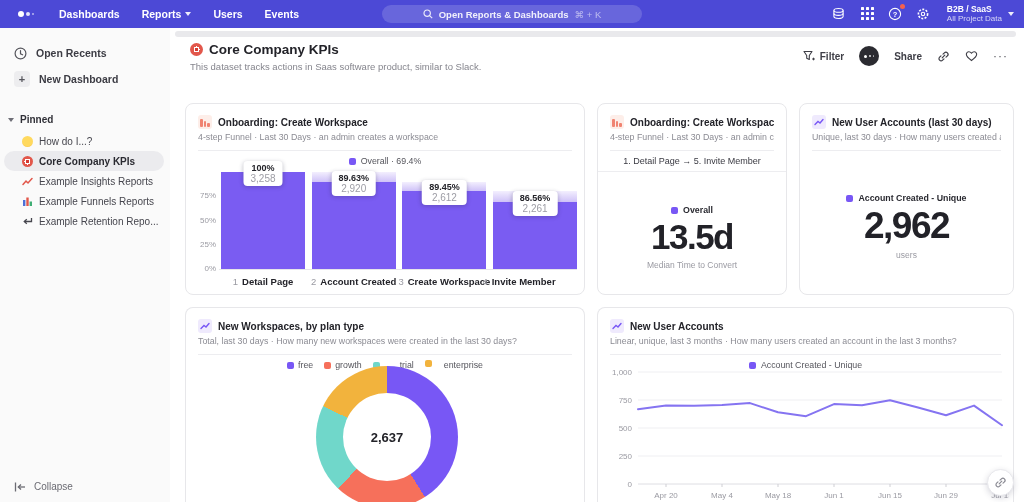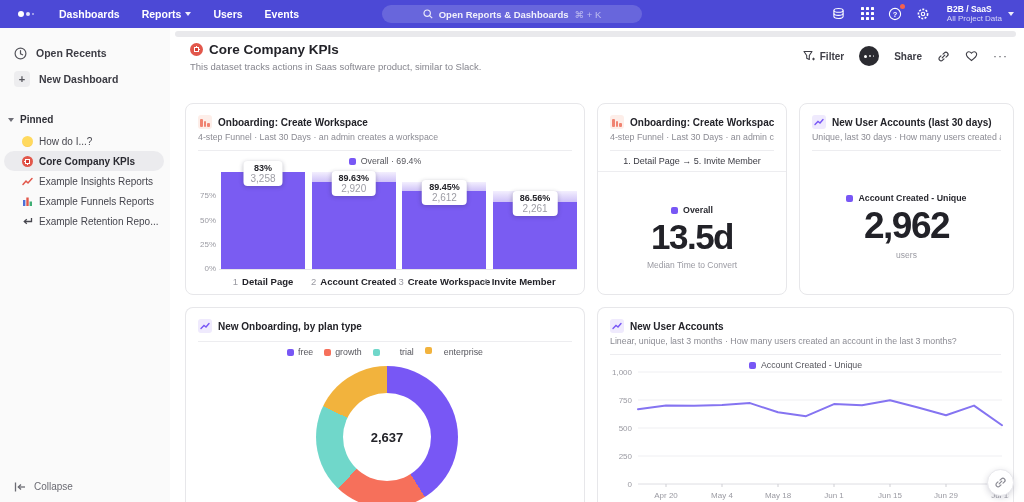--- a/index.html
+++ b/index.html
@@ -289,21 +289,21 @@
         <span>Overall · 69.4%</span>
       </div>
       <div id="funnel-plot">
           <div class="f-ylab" style="left: 2px; top: 87.25px;">75%</div>
           <div class="f-ylab" style="left: 2px; top: 111.5px;">50%</div>
           <div class="f-ylab" style="left: 2px; top: 135.75px;">25%</div>
           <div class="f-ylab" style="left: 2px; top: 160px;">0%</div>
           <div class="f-base" style="left: 33px; width: 358px; top: 165px;"></div>
           <div class="f-bar" style="left: 35px; width: 84px; top: 68px; height: 97px; background: rgb(122, 92, 242);"></div>
           <div class="f-badge" style="left: 77px; top: 57px;">
-            <div class="p">83%</div>
+            <div class="p">100%</div>
             <div class="c">3,258</div>
           </div>
           <div class="f-xlab" style="left: 77px; top: 172px;"><b>1</b>Detail Page</div>
           <div class="f-cap" style="left: 125.7px; width: 84px; top: 68px; height: 10.088px;"></div>
           <div class="f-bar" style="left: 125.7px; width: 84px; top: 78.088px; height: 86.912px; background: rgb(122, 92, 242);"></div>
           <div class="f-badge" style="left: 167.7px; top: 67.088px;">
             <div class="p">89.63%</div>
             <div class="c">2,920</div>
           </div>
           <div class="f-xlab" style="left: 167.7px; top: 172px;"><b>2</b>Account Created</div>
@@ -370,22 +370,23 @@
     </div>
 
     <div class="card" style="left:15px; top:279px; width:400px; height:210px; border-bottom:none; border-bottom-left-radius:0; border-bottom-right-radius:0;">
       <div class="card-head">
         <div class="ttl-row">
           <span class="mini-ic purple">
               <svg width="10" height="10" viewBox="0 0 10 10">
                 <path d="M1 7.5 L4 4.5 L6 6 L9 2.5" fill="none" stroke="#7857f5" stroke-width="1.4" stroke-linecap="round"></path>
               </svg>
             </span>
-          <span class="card-title">New Onboarding, by plan type</span>
-        </div>
+          <span class="card-title">New Workspaces, by plan type</span>
+        </div>
+        <div class="card-sub">Total, last 30 days · How many new workspaces were created in the last 30 days?</div>
         <div class="card-div"></div>
       </div>
       <div class="legend-row" style="margin-top:5px; gap:11px;" id="donut-legend">
           <span style="display: flex; align-items: center; gap: 4px;">
             <span class="sq" style="background:#7857f5"></span>
             <span>free</span>
           </span>
           <span style="display: flex; align-items: center; gap: 4px;">
             <span class="sq" style="background:#f6705b"></span>
             <span>growth</span>

